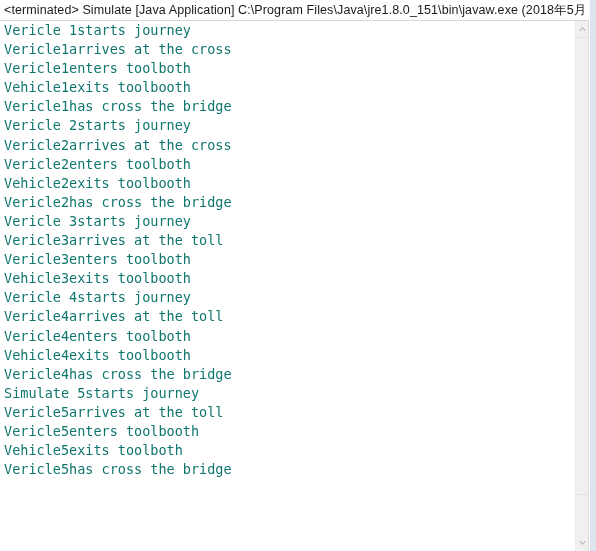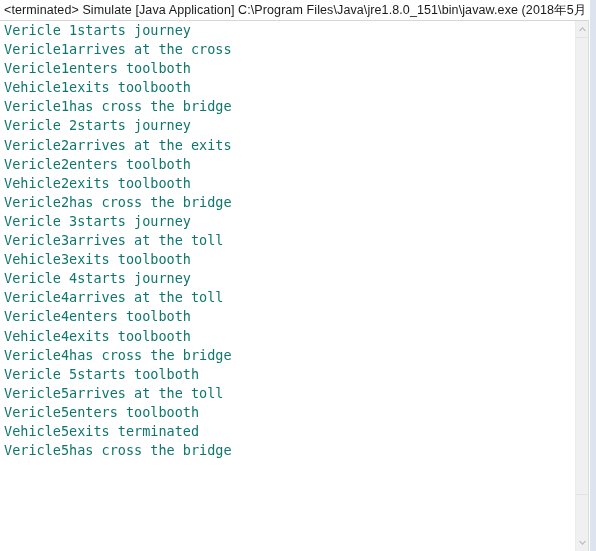--- a/index.html
+++ b/index.html
@@ -190,36 +190,37 @@
   <div class="header-rule"></div>
 
   <div class="console-body">
     <div class="console-lines" id="console-lines">
         <div class="console-line">Vericle 1starts journey</div>
         <div class="console-line">Vericle1arrives at the cross</div>
         <div class="console-line">Vericle1enters toolboth</div>
         <div class="console-line">Vehicle1exits toolbooth</div>
         <div class="console-line">Vericle1has cross the bridge</div>
         <div class="console-line">Vericle 2starts journey</div>
-        <div class="console-line">Vericle2arrives at the exits</div>
+        <div class="console-line">Vericle2arrives at the cross</div>
         <div class="console-line">Vericle2enters toolboth</div>
         <div class="console-line">Vehicle2exits toolbooth</div>
         <div class="console-line">Vericle2has cross the bridge</div>
         <div class="console-line">Vericle 3starts journey</div>
         <div class="console-line">Vericle3arrives at the toll</div>
+        <div class="console-line">Vericle3enters toolboth</div>
         <div class="console-line">Vehicle3exits toolbooth</div>
         <div class="console-line">Vericle 4starts journey</div>
         <div class="console-line">Vericle4arrives at the toll</div>
         <div class="console-line">Vericle4enters toolboth</div>
         <div class="console-line">Vehicle4exits toolbooth</div>
         <div class="console-line">Vericle4has cross the bridge</div>
-        <div class="console-line">Vericle 5starts toolboth</div>
+        <div class="console-line">Simulate 5starts journey</div>
         <div class="console-line">Vericle5arrives at the toll</div>
         <div class="console-line">Vericle5enters toolbooth</div>
-        <div class="console-line">Vehicle5exits terminated</div>
+        <div class="console-line">Vehicle5exits toolboth</div>
         <div class="console-line">Vericle5has cross the bridge</div>
       </div>
   </div>
 
   <div class="vscroll">
     <div class="vscroll-btn up">
       <span>
         <svg width="9" height="6" viewBox="0 0 9 6" aria-hidden="true">
           <path d="M4.5 1 L8 5 L6.6 5 L4.5 2.6 L2.4 5 L1 5 Z" fill="#b6b6b6"></path>
         </svg>

